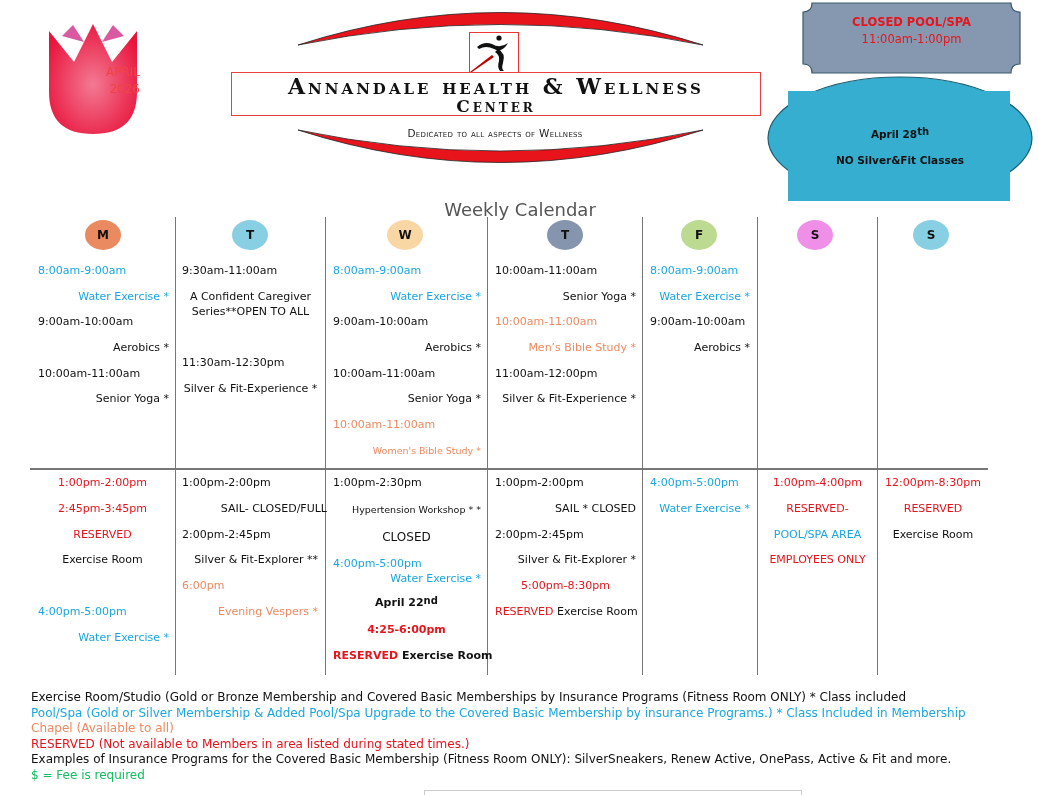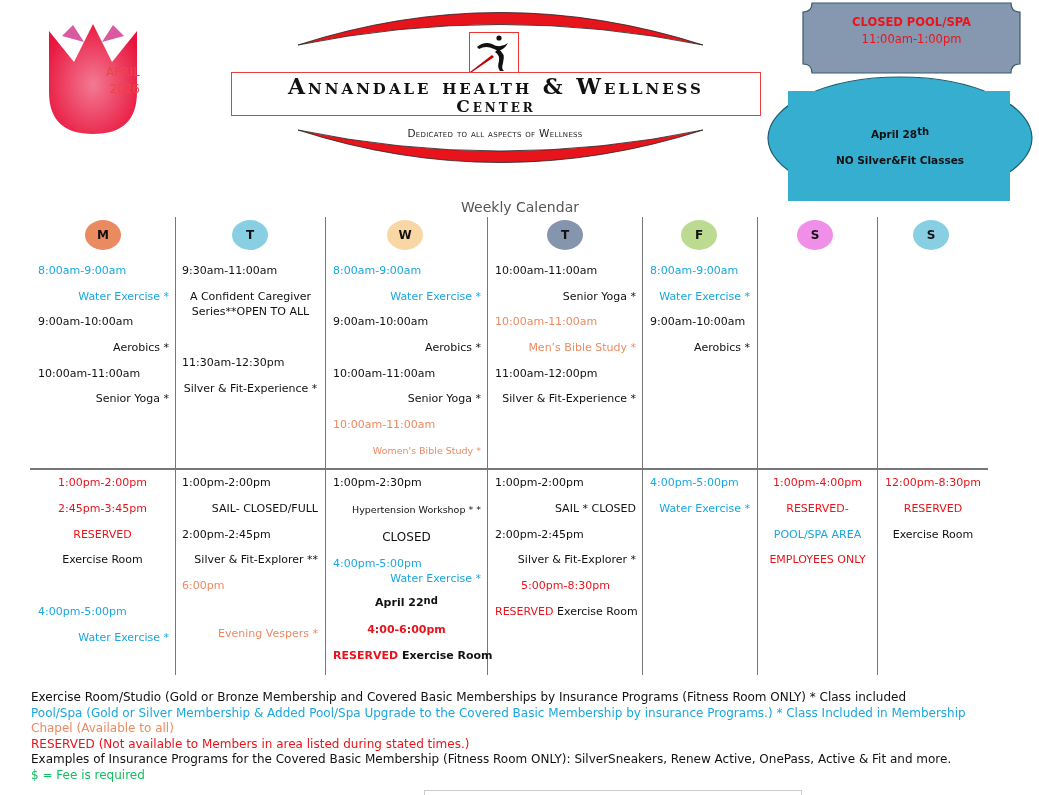--- a/index.html
+++ b/index.html
@@ -34,21 +34,21 @@
   .bold { font-weight: bold; }
 
   
   .silver-notice { position: absolute; left: 766px; top: 75px; width: 268px; height: 126px; }
   .silver-notice svg { position: absolute; left: 0; top: 0; }
   .silver-notice .txt { position: absolute; left: 0; top: 46px; width: 100%; text-align: center;
     font-size: 10.5px; font-weight: bold; line-height: 26px; color: #111; }
   sup { font-size: 10px; vertical-align: top; position: relative; top: -2px; }
 
   .weekly-title { position: absolute; left: 440px; top: 199px; width: 160px; text-align: center;
-    font-size: 14px; color: #555; }
+    font-size: 18px; color: #555; }
 
   
   .cal { position: absolute; left: 30px; top: 215px; width: 958px; height: 460px; }
   .vline { position: absolute; top: 2px; width: 1px; height: 458px; background: #777; }
   .hline { position: absolute; left: 0; top: 253px; width: 958px; height: 1.5px; background: #777; }
   .day-circle { position: absolute; top: 5px; width: 36px; height: 30px; border-radius: 50%;
     text-align: center; line-height: 30px; font-size: 12px; font-weight: bold; color: #111; }
   .ev { position: absolute; font-size: 11px; line-height: 14px; white-space: nowrap; }
   .ev.l { text-align: left; }
   .ev.r { text-align: right; }
@@ -182,35 +182,35 @@
   <div class="ev r black" style="left:613px;width:107px;top:126px">Aerobics *</div>
 
   <div class="ev c red" style="left:0;width:145px;top:261px">1:00pm-2:00pm</div>
   <div class="ev c red" style="left:0;width:145px;top:287px">2:45pm-3:45pm</div>
   <div class="ev c red" style="left:0;width:145px;top:313px">RESERVED</div>
   <div class="ev c black" style="left:0;width:145px;top:338px">Exercise Room</div>
   <div class="ev l blue" style="left:8px;top:390px">4:00pm-5:00pm</div>
   <div class="ev r blue" style="left:0;width:139px;top:416px">Water Exercise *</div>
 
   <div class="ev l black" style="left:152px;top:261px">1:00pm-2:00pm</div>
-  <div class="ev r black" style="left:146px;width:142px;top:287px">SAIL- CLOSED/FULL</div>
+  <div class="ev r black" style="left:155px;width:142px;top:287px">SAIL- CLOSED/FULL</div>
   <div class="ev l black" style="left:152px;top:313px">2:00pm-2:45pm</div>
   <div class="ev r black" style="left:146px;width:142px;top:338px">Silver &amp; Fit-Explorer **</div>
   <div class="ev l orange" style="left:152px;top:364px">6:00pm</div>
-  <div class="ev r orange" style="left:146px;width:142px;top:412px">Evening Vespers *</div>
+  <div class="ev r orange" style="left:146px;width:142px;top:390px">Evening Vespers *</div>
 
   <div class="ev l black" style="left:303px;top:261px">1:00pm-2:30pm</div>
   <div class="ev r black" style="left:296px;width:155px;top:288px;font-size:9.5px">Hypertension Workshop * *</div>
   <div class="ev c black" style="left:296px;width:161px;top:315px;font-size:12px">CLOSED</div>
   <div class="ev l blue" style="left:303px;top:342px">4:00pm-5:00pm</div>
   <div class="ev r blue" style="left:296px;width:155px;top:357px">Water Exercise *</div>
   <div class="ev c black bold" style="left:296px;width:161px;top:381px">
     <span>April 22</span><sup>nd</sup>
   </div>
-  <div class="ev c red bold" style="left:296px;width:161px;top:408px">4:00-6:00pm</div>
+  <div class="ev c red bold" style="left:296px;width:161px;top:408px">4:25-6:00pm</div>
   <div class="ev l bold" style="left:303px;top:434px">
     <span class="red">RESERVED</span>
     <span class="black">Exercise Room</span>
   </div>
 
   <div class="ev l black" style="left:465px;top:261px">1:00pm-2:00pm</div>
   <div class="ev r black" style="left:458px;width:148px;top:287px">SAIL * CLOSED</div>
   <div class="ev l black" style="left:465px;top:313px">2:00pm-2:45pm</div>
   <div class="ev r black" style="left:458px;width:148px;top:338px">Silver &amp; Fit-Explorer *</div>
   <div class="ev c red" style="left:458px;width:155px;top:364px">5:00pm-8:30pm</div>

